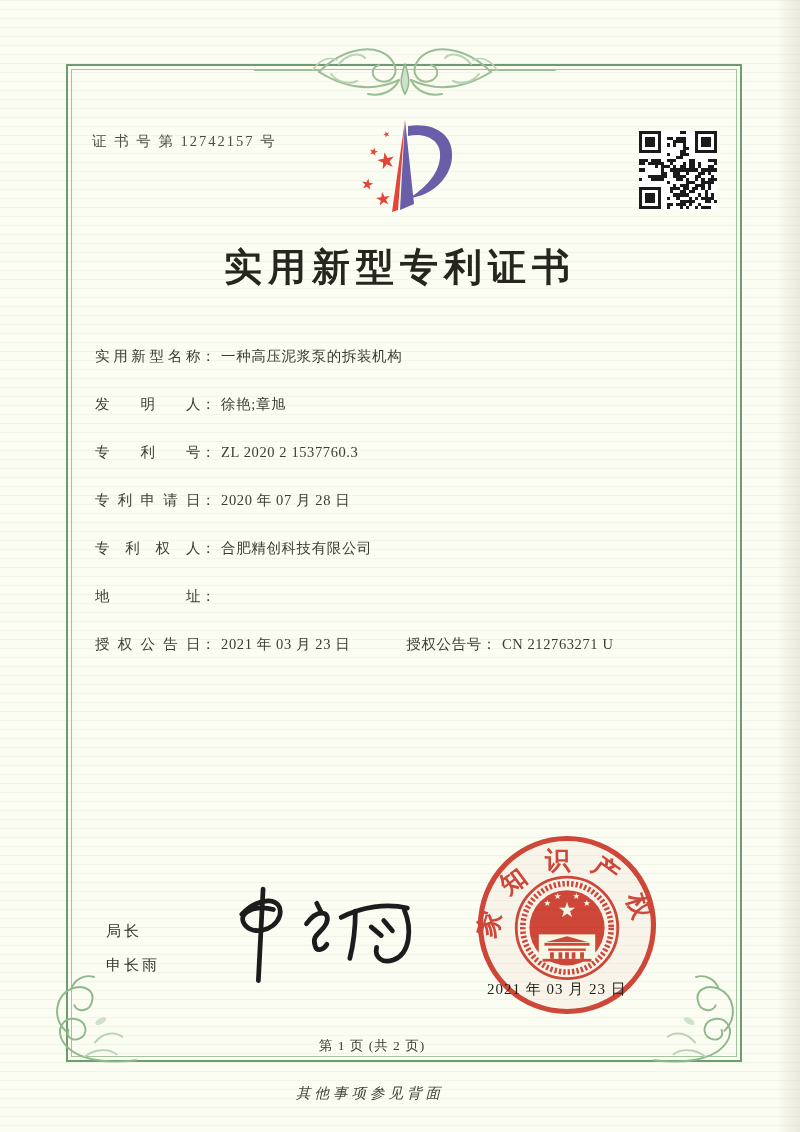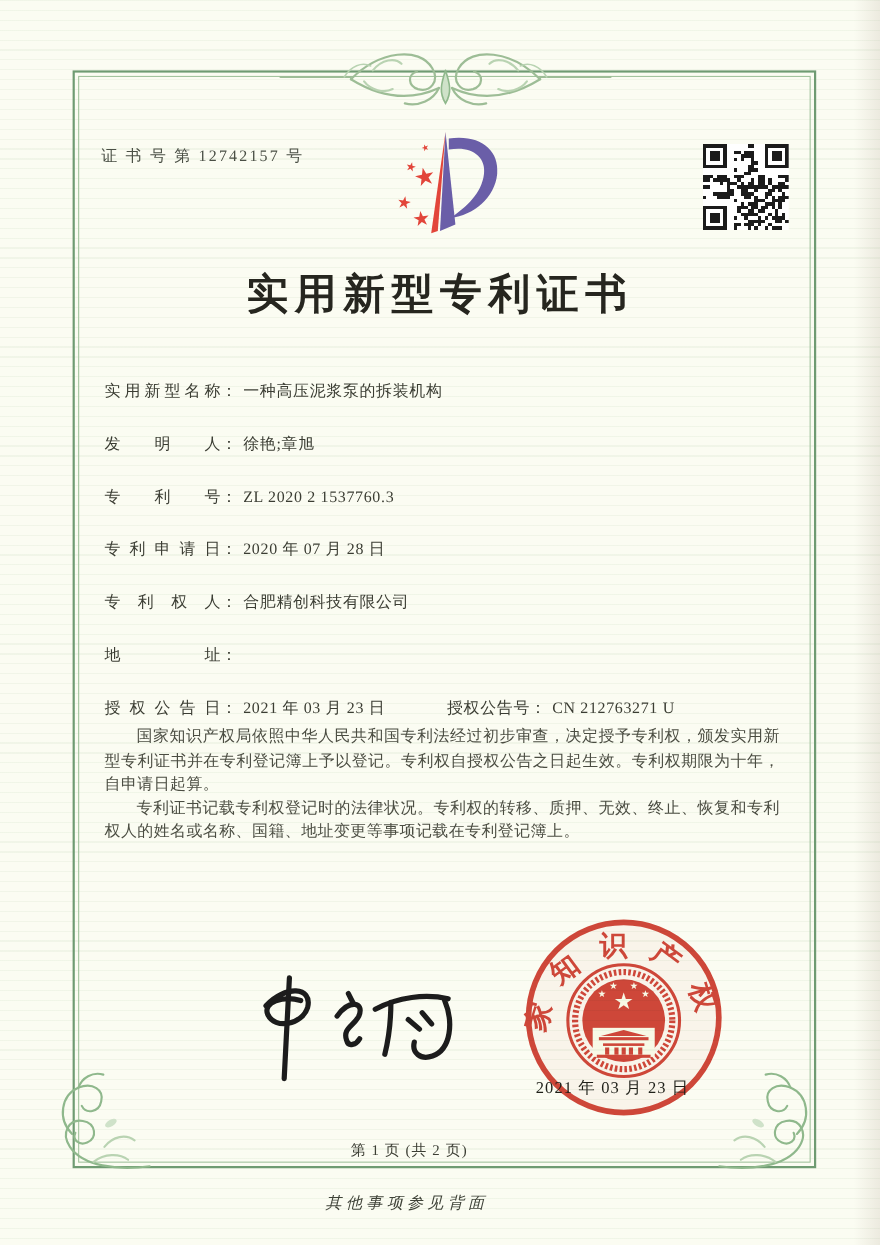--- a/index.html
+++ b/index.html
@@ -354,25 +354,25 @@
         <span class="fcolon">：</span>
         <span class="fvalue">2021 年 03 月 23 日</span>
       <span class="group2">
         <span>授权公告号</span>
           <span class="fcolon">：</span>
           <span>CN 212763271 U</span>
       </span>
     </div>
   </div>
 
-  <div class="paras">
-    <p>国家知识产权局依照中华人民共和国专利法经过初步审查，决定授予专利权，颁发实用新型专利证书并在专利登记簿上予以登记。专利权自授权公告之日起生效。专利权期限为十年，自申请日起算。</p>
-    <p>专利证书记载专利权登记时的法律状况。专利权的转移、质押、无效、终止、恢复和专利权人的姓名或名称、国籍、地址变更等事项记载在专利登记簿上。</p>
+
+  <div class="signer">
+    <div>局长</div>
+    <div>申长雨</div>
   </div>
-
 
   <svg class="autograph" width="205" height="112" viewBox="0 0 260 130">
     <g stroke="#1c1c1c" stroke-width="6" fill="none" stroke-linecap="round" stroke-linejoin="round">
       <path d="M34,40 C56,16 88,18 82,42 C76,62 44,68 36,50 C30,36 54,28 74,34"></path>
       <path d="M61,8 C59,44 57,86 55,124"></path>
       <path d="M116,52 C130,32 148,36 141,52 C135,64 122,66 127,80 C129,88 138,85 142,78"></path>
       <path d="M129,26 l6,12"></path>
       <path d="M160,44 C186,30 218,26 244,32"></path>
       <path d="M178,36 C178,58 175,80 171,96"></path>
       <path d="M240,34 C250,58 248,90 226,98 C212,103 202,94 205,82"></path>

